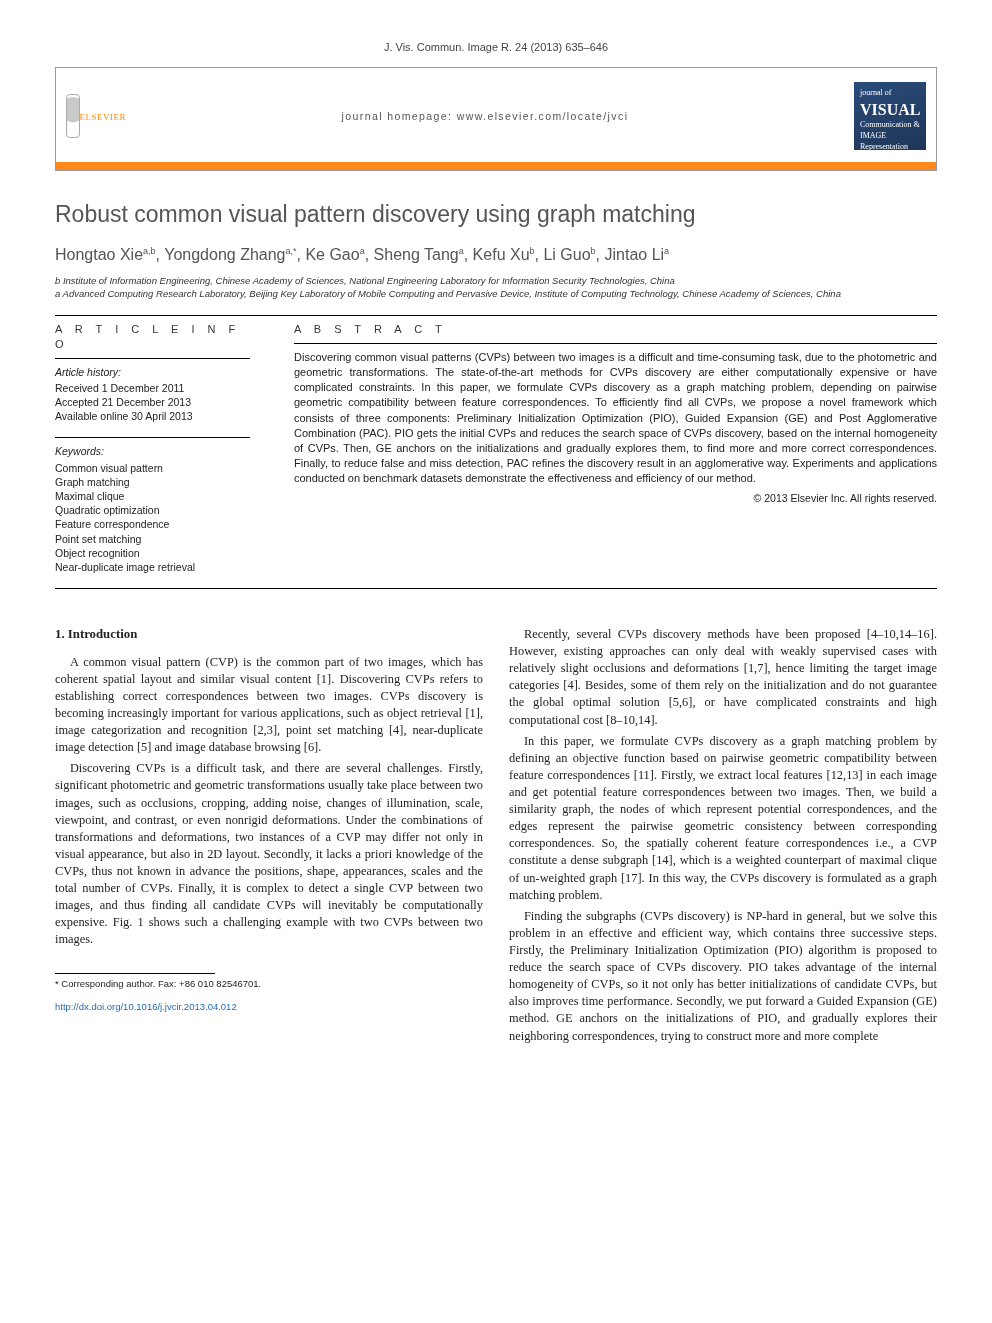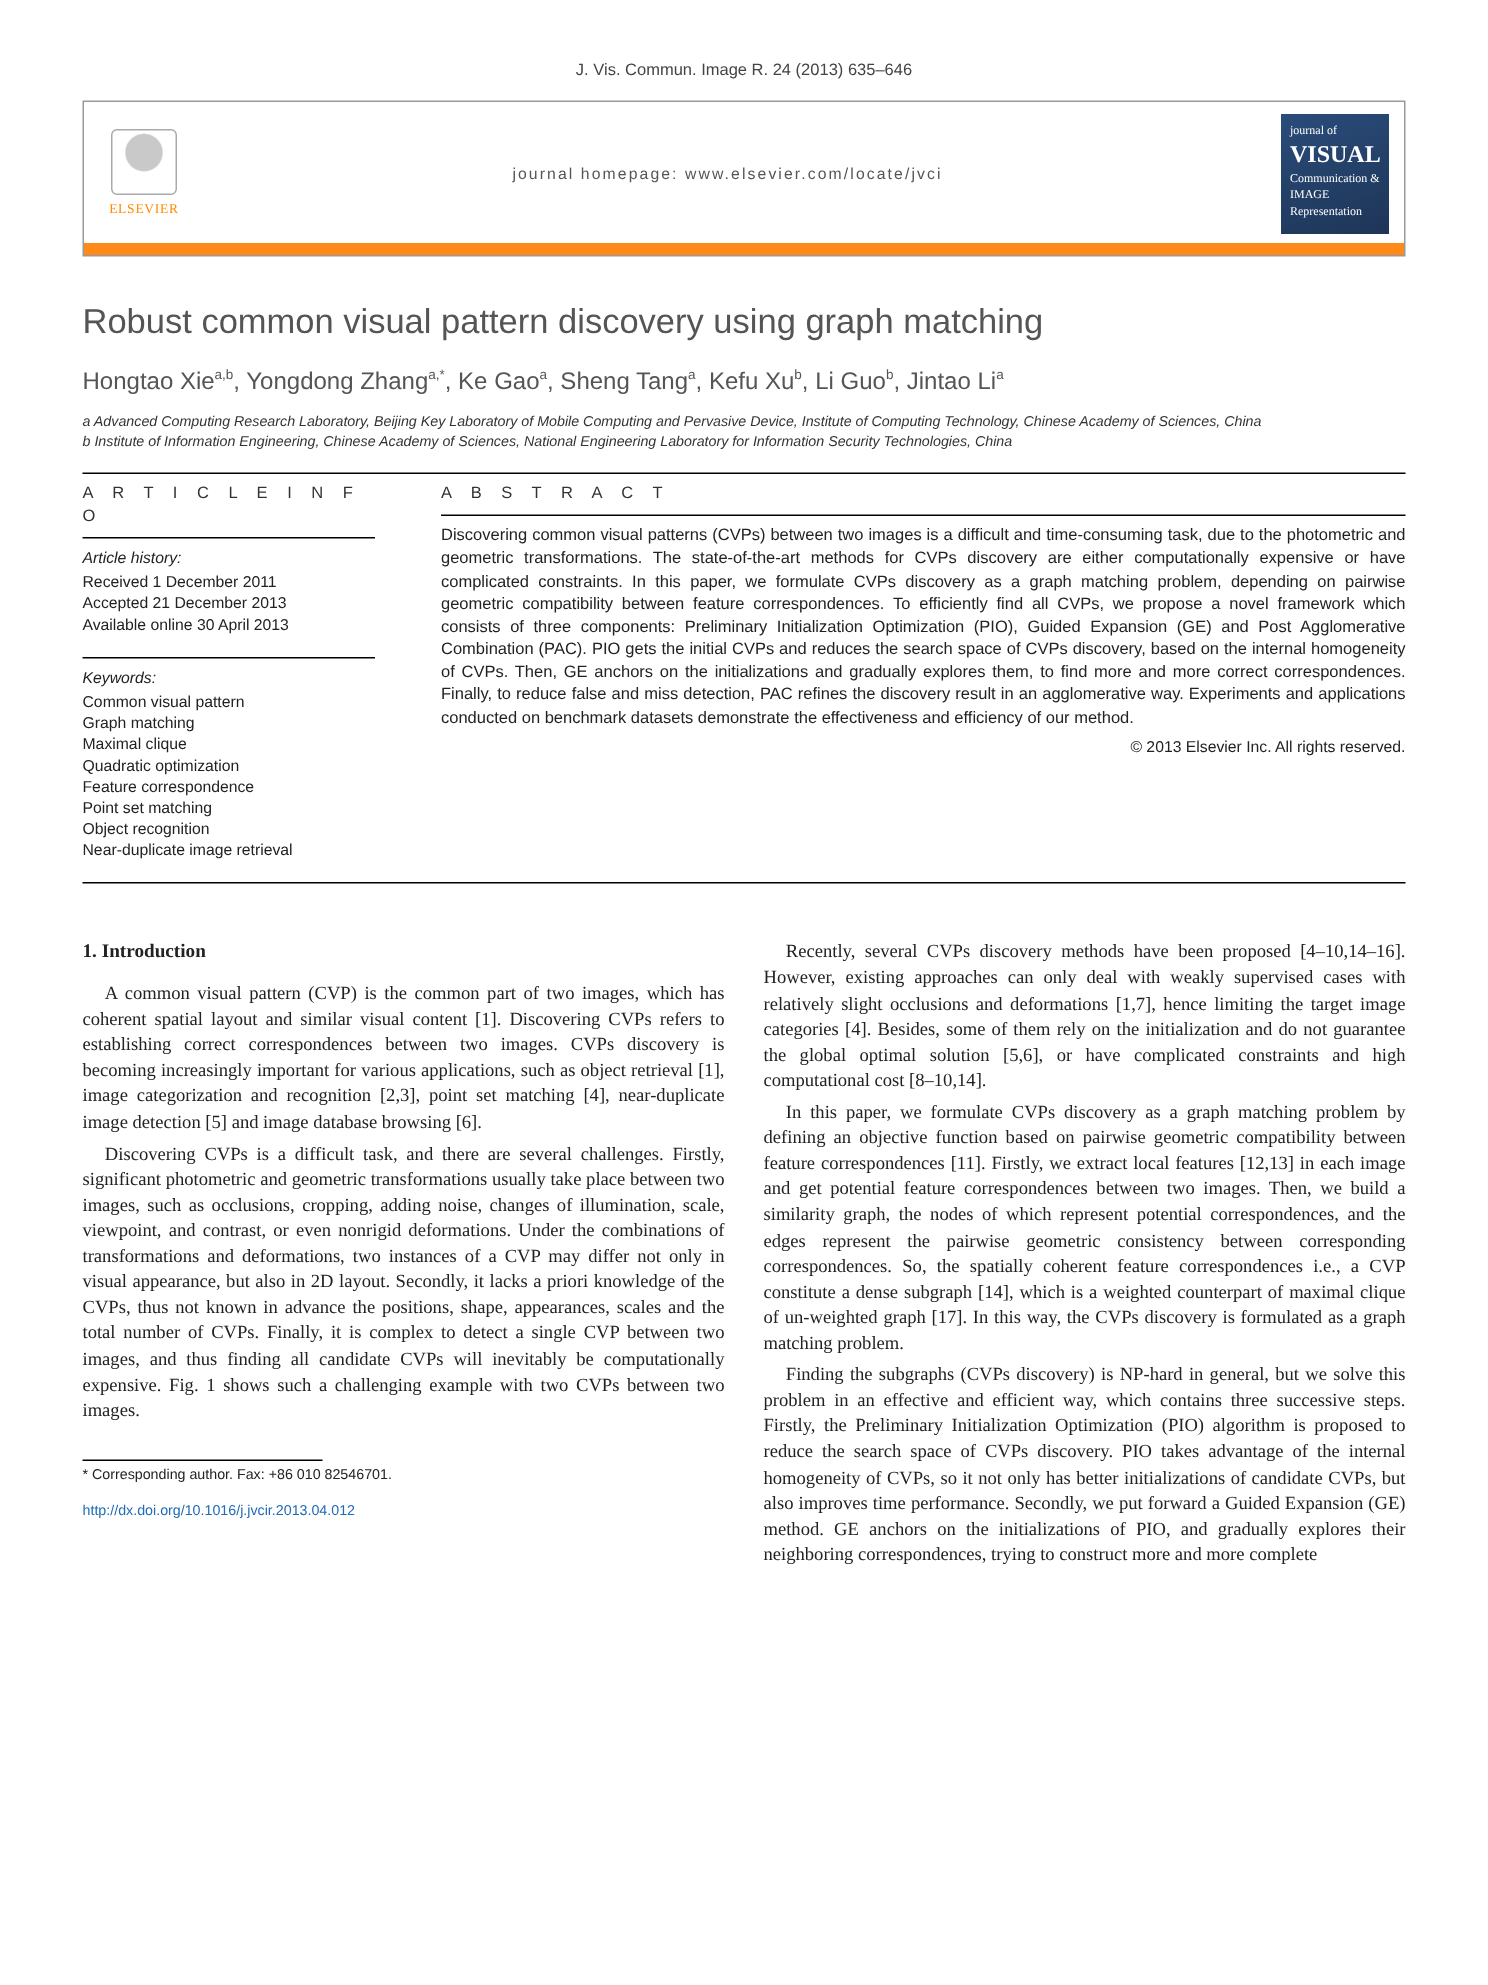--- a/index.html
+++ b/index.html
@@ -27,42 +27,42 @@
     position: relative;
   }
   .header-top {
     display: flex;
     align-items: center;
     padding: 6px 10px 0 10px;
     min-height: 90px;
   }
   .elsevier-logo {
     width: 60px; height: 70px;
-    display:flex; flex-direction:column; align-items:center; justify-content:center;
+    display:flex; flex-direction:row; align-items:center; justify-content:space-between;
   }
   .els-tree { width:44px; height:44px; border:1px solid #aaa; border-radius:4px;
     background: radial-gradient(circle at 50% 35%, #c9c9c9 0 12px, transparent 13px);
     position:relative; }
   .els-txt { font-size:9px; color:#ff8a00; letter-spacing:0.5px; margin-top:3px; }
   .header-center { flex:1; text-align:center; }
   .contents-line { font-size:10px; color:#555; font-family: Arial, sans-serif; }
   .contents-line a { color:#1f6bb7; text-decoration:none; }
   .journal-title {
     font-family: Arial, sans-serif;
     font-size: 26px;
     color: #6b6b6b;
     font-weight: 400;
     margin: 6px 0 8px 0;
   }
   .journal-home {
     font-size: 10.5px; letter-spacing: 1.4px;
     color:#555; font-family: Arial, sans-serif;
   }
   .journal-cover {
-    width: 72px; height: 80px;
+    width: 72px; height: 68px;
     background: linear-gradient(160deg,#2a4c7a,#1e3557);
     color:#fff; font-size:8px; padding:6px;
     display:flex; flex-direction:column; justify-content:flex-start;
     margin-left: 10px;
   }
   .journal-cover .cov-big { font-size:16px; font-weight:bold; }
   .orange-bar {
     background:#ff8a1a; height:8px; width:100%;
     margin-top: 4px;
   }
@@ -150,22 +150,22 @@
   <div class="authors">
     <span><span>Hongtao Xie</span><sup>a,b</sup></span>,
     <span><span>Yongdong Zhang</span><sup>a,*</sup></span>,
     <span><span>Ke Gao</span><sup>a</sup></span>,
     <span><span>Sheng Tang</span><sup>a</sup></span>,
     <span><span>Kefu Xu</span><sup>b</sup></span>,
     <span><span>Li Guo</span><sup>b</sup></span>,
     <span><span>Jintao Li</span><sup>a</sup></span>
   </div>
 
+  <div class="affil">b Institute of Information Engineering, Chinese Academy of Sciences, National Engineering Laboratory for Information Security Technologies, China</div>
   <div class="affil">a Advanced Computing Research Laboratory, Beijing Key Laboratory of Mobile Computing and Pervasive Device, Institute of Computing Technology, Chinese Academy of Sciences, China</div>
-  <div class="affil">b Institute of Information Engineering, Chinese Academy of Sciences, National Engineering Laboratory for Information Security Technologies, China</div>
 
   <hr class="rule">
 
   <div class="info-abs">
     <div class="col-info">
       <div class="sec-head">A R T I C L E   I N F O</div>
       <hr class="thinrule">
       <div class="hist-head">Article history:</div>
       <div class="hist-item">Received 1 December 2011</div>
       <div class="hist-item">Accepted 21 December 2013</div>

